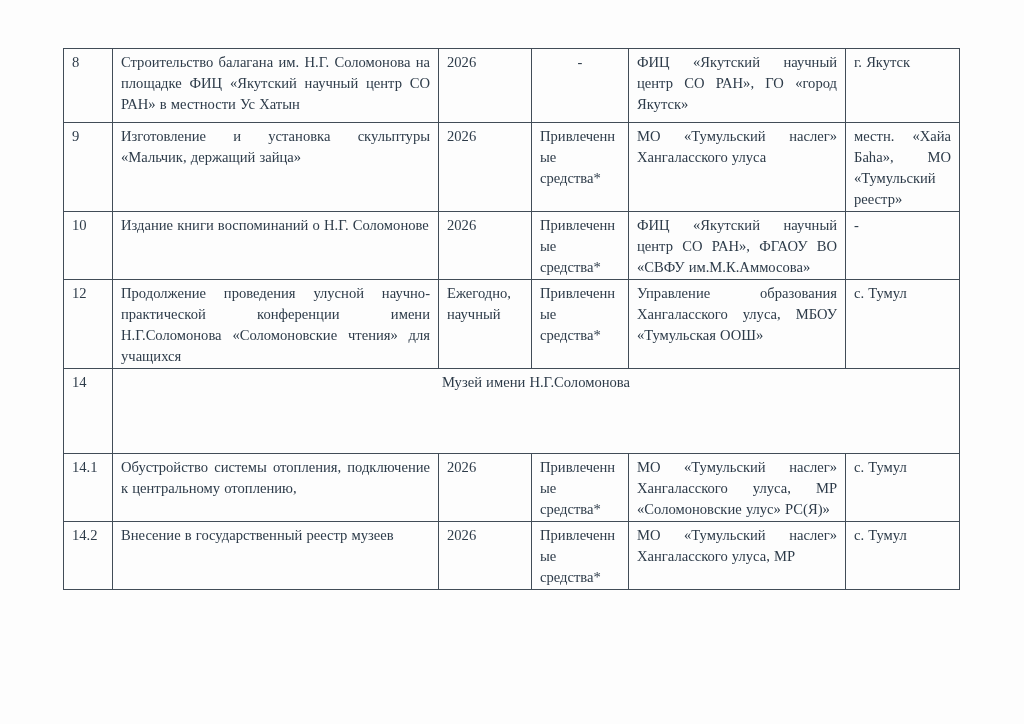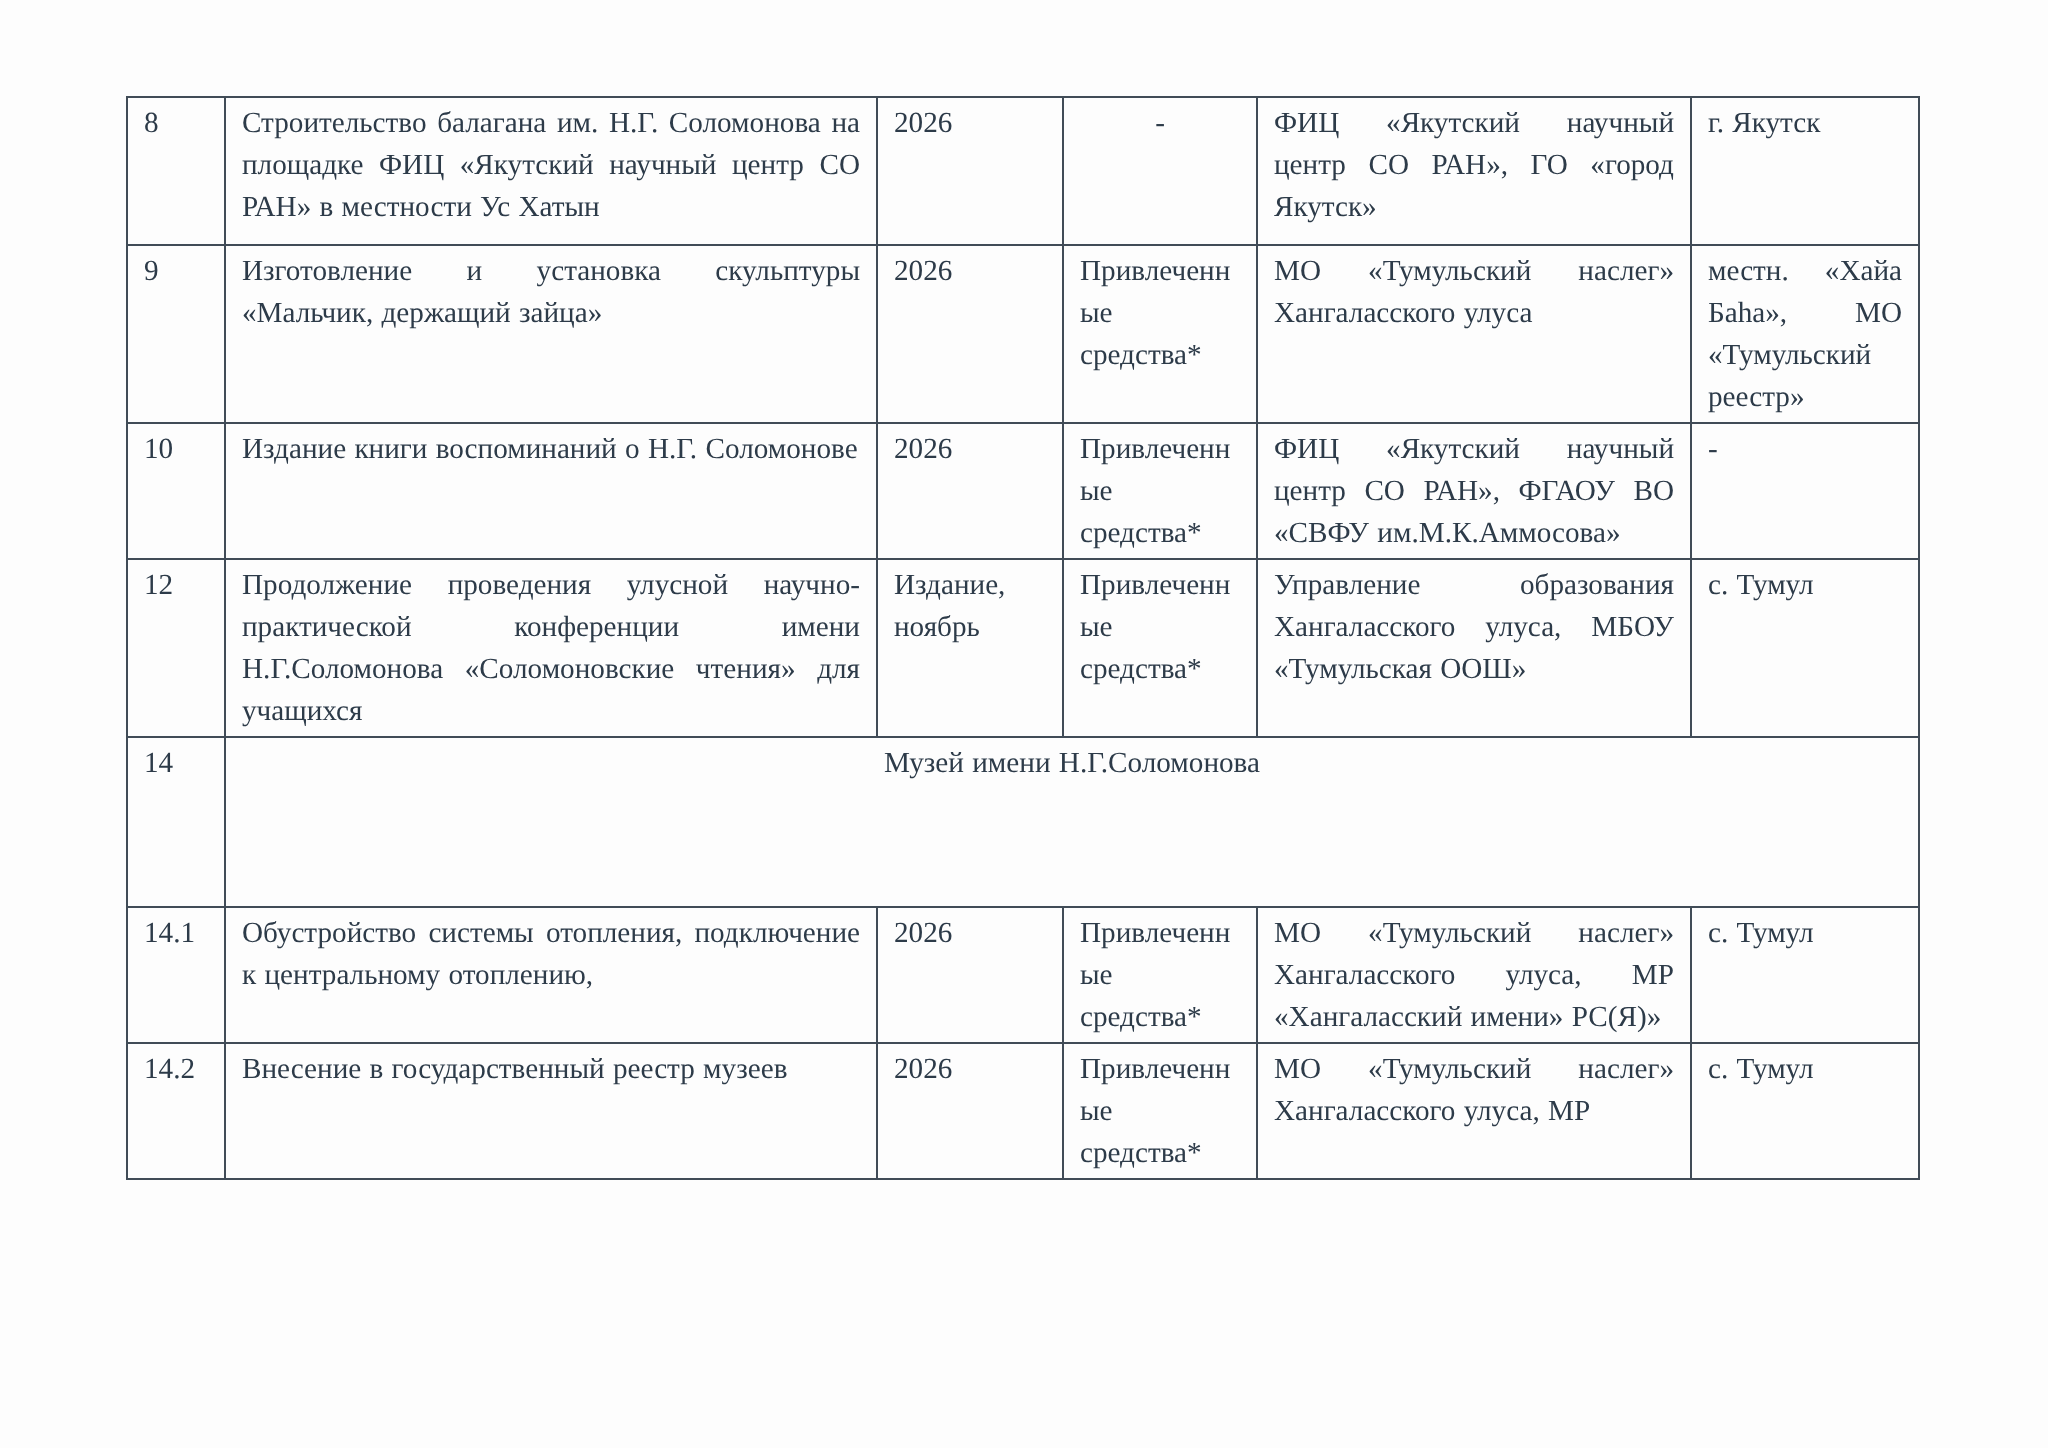--- a/index.html
+++ b/index.html
@@ -100,37 +100,37 @@
           <td class="cell-activity">Издание книги воспоминаний о Н.Г. Соломонове</td>
           <td class="cell-term">2026</td>
           <td class="cell-funding">Привлеченн
 ые средства*</td>
           <td class="cell-responsible">ФИЦ «Якутский научный центр СО РАН», ФГАОУ ВО «СВФУ им.М.К.Аммосова»</td>
           <td class="cell-location">-</td>
         </tr>
         <tr>
           <td class="cell-num">12</td>
           <td class="cell-activity">Продолжение проведения улусной научно-практической конференции имени Н.Г.Соломонова «Соломоновские чтения» для учащихся</td>
-          <td class="cell-term">Издание, ноябрь</td>
+          <td class="cell-term">Ежегодно, научный</td>
           <td class="cell-funding">Привлеченн
 ые средства*</td>
           <td class="cell-responsible">Управление образования Хангаласского улуса, МБОУ «Тумульская ООШ»</td>
           <td class="cell-location">с. Тумул</td>
         </tr>
         <tr>
           <td class="cell-num">14</td>
           <td colspan="5" class="cell-merged">Музей имени Н.Г.Соломонова</td>
         </tr>
         <tr>
           <td class="cell-num">14.1</td>
           <td class="cell-activity">Обустройство системы отопления, подключение к центральному отоплению,</td>
           <td class="cell-term">2026</td>
           <td class="cell-funding">Привлеченн
 ые средства*</td>
-          <td class="cell-responsible">МО «Тумульский наслег» Хангаласского улуса, МР «Хангаласский имени» РС(Я)»</td>
+          <td class="cell-responsible">МО «Тумульский наслег» Хангаласского улуса, МР «Соломоновские улус» РС(Я)»</td>
           <td class="cell-location">с. Тумул</td>
         </tr>
         <tr>
           <td class="cell-num">14.2</td>
           <td class="cell-activity">Внесение в государственный реестр музеев</td>
           <td class="cell-term">2026</td>
           <td class="cell-funding">Привлеченн
 ые средства*</td>
           <td class="cell-responsible">МО «Тумульский наслег» Хангаласского улуса, МР</td>
           <td class="cell-location">с. Тумул</td>

